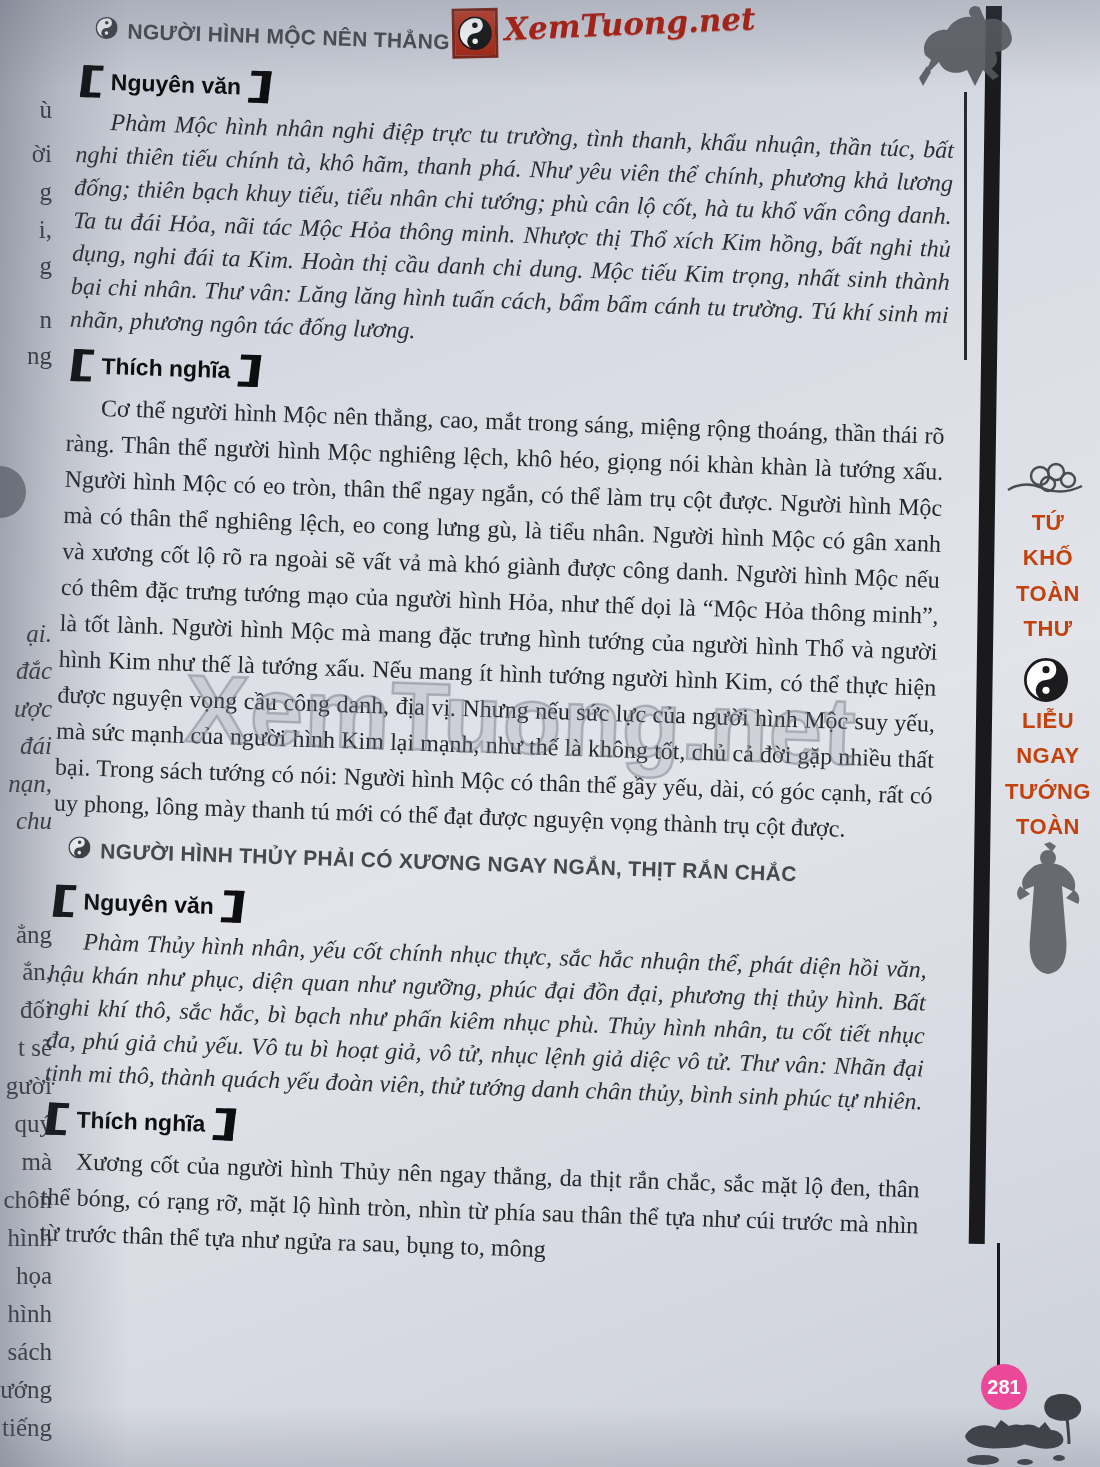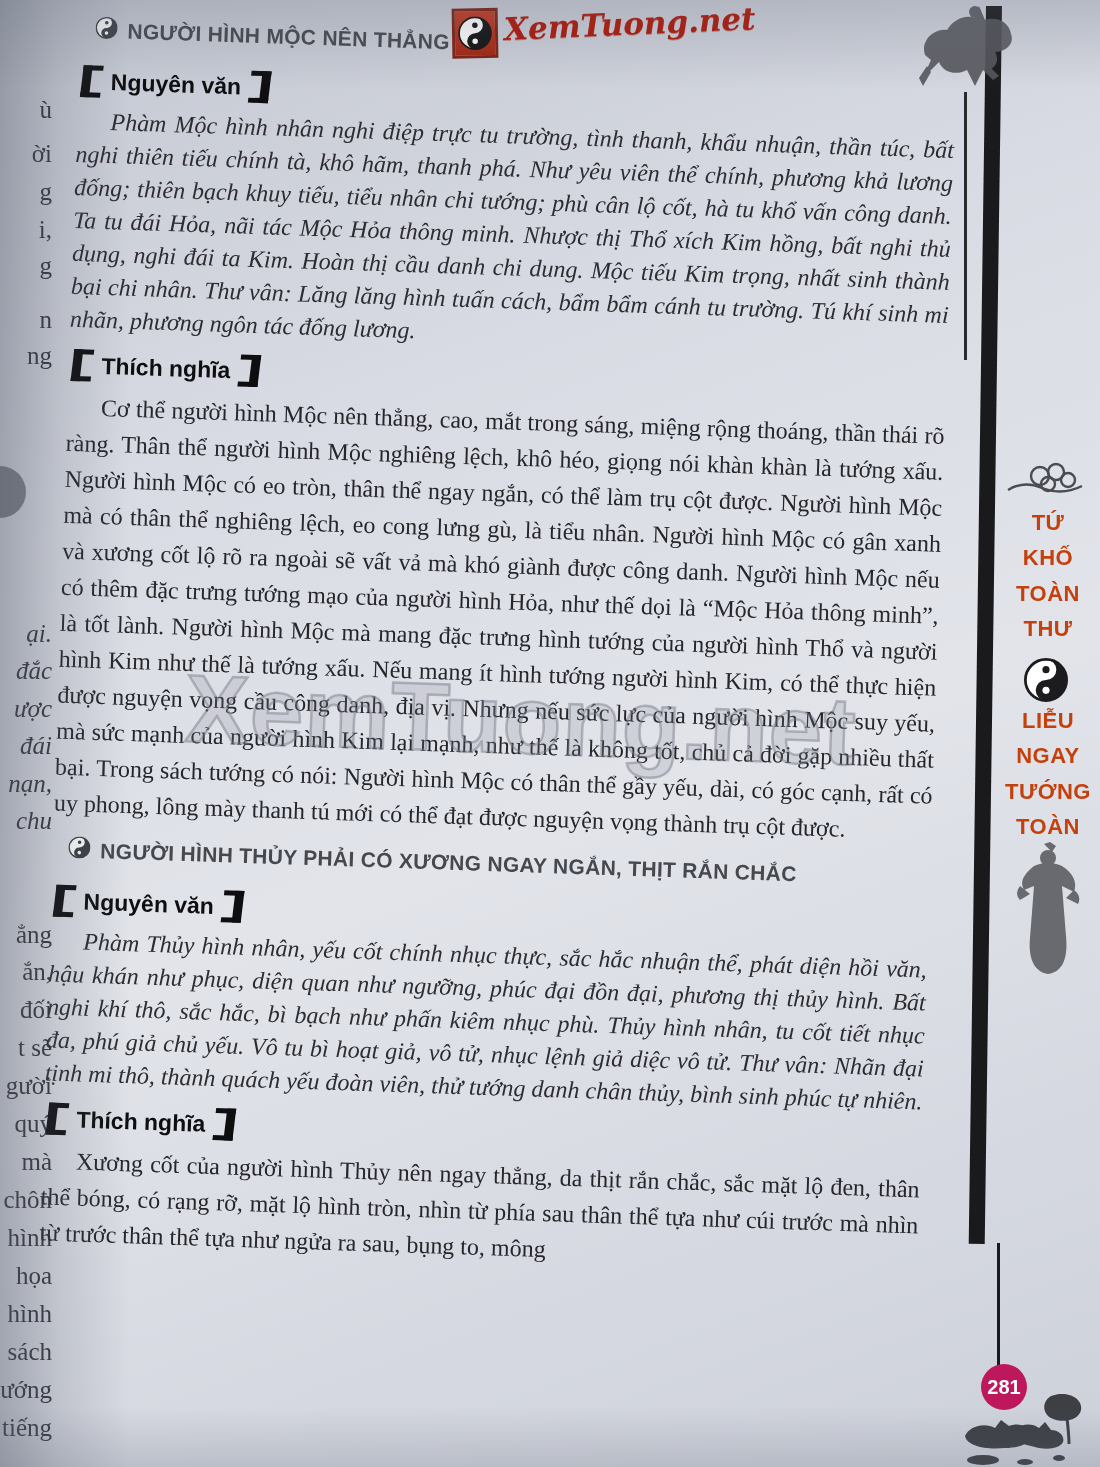--- a/index.html
+++ b/index.html
@@ -54,21 +54,21 @@
     border:3px solid #7d2013;box-sizing:border-box;display:flex;align-items:center;justify-content:center;}
   .logo-text{font-family:"DejaVu Serif",serif;font-style:italic;font-weight:bold;
     font-size:31px;color:#b01505;transform:rotate(-1.5deg);text-shadow:0 1px 0 rgba(176,21,5,.4);}
 
   
   .bar{position:absolute;left:986px;top:6px;width:16px;height:1238px;background:#1a1a1d;
     transform:rotate(.8deg);transform-origin:top center;z-index:5;}
   .bar-thread{position:absolute;left:997px;top:1243px;width:3px;height:124px;background:#1a1a1d;z-index:5;}
   .horse-thread{position:absolute;left:964px;top:92px;width:3px;height:268px;background:#2a2a2e;z-index:4;}
   .page-dot{position:absolute;left:981px;top:1364px;width:46px;height:46px;border-radius:50%;
-    background:#be185d;color:#fff;display:flex;align-items:center;justify-content:center;
+    background:#ec4899;color:#fff;display:flex;align-items:center;justify-content:center;
     font-family:"Liberation Sans",sans-serif;font-weight:bold;font-size:20px;z-index:6;text-align:center;}
   .side-col{position:absolute;left:1000px;top:462px;width:96px;z-index:5;
     display:flex;flex-direction:column;align-items:center;gap:9px;
     font-family:"Liberation Sans",sans-serif;font-weight:bold;font-size:22px;color:#c2410c;
     letter-spacing:.5px;}
   .side-col .w{line-height:1.2;}
   .art{position:absolute;z-index:5;}
 </style>
 </head>
 <body>

